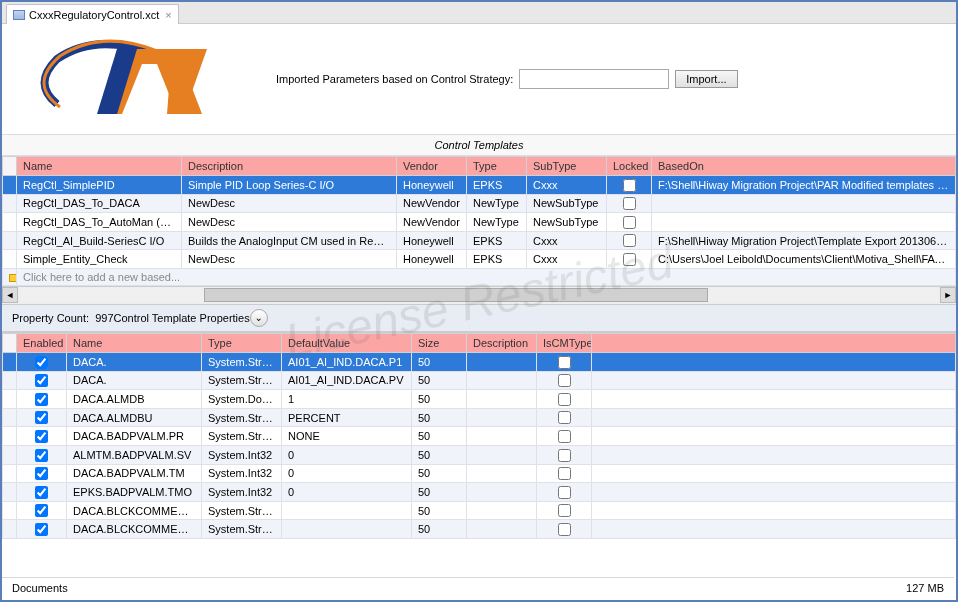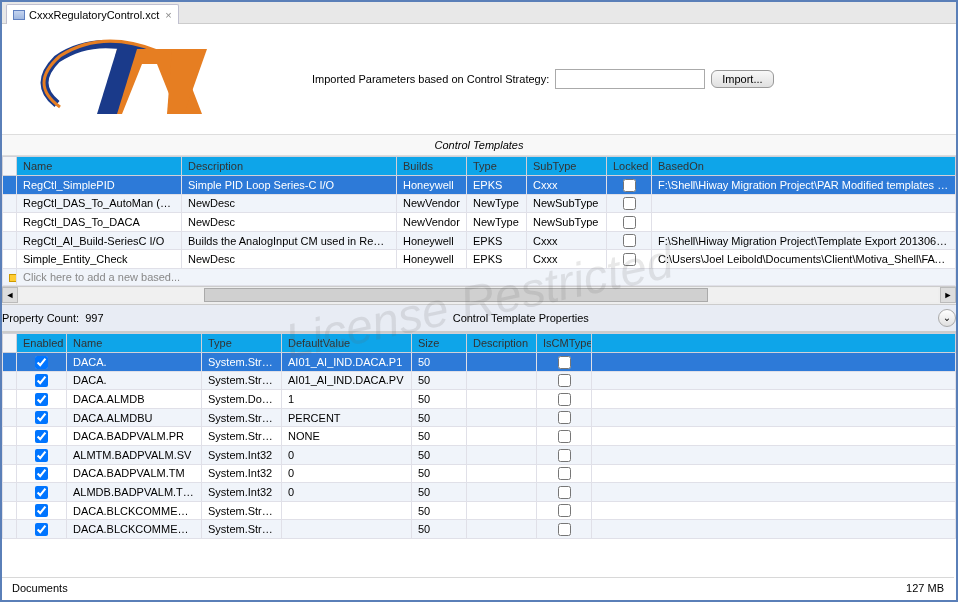--- a/index.html
+++ b/index.html
@@ -2,41 +2,41 @@
 <html><head>
 <meta charset="utf-8">
 <style>
 * { box-sizing: border-box; margin: 0; padding: 0; }
 body { font-family: "Segoe UI", Tahoma, sans-serif; font-size: 11px; background: #fff; width: 958px; height: 602px; overflow: hidden; border: 2px solid #5a7fb8; position: relative; }
 .watermark { position: absolute; top: 50%; left: 50%; transform: translate(-50%, -50%) rotate(-12deg); font-size: 48px; color: rgba(100,100,100,0.15); pointer-events: none; z-index: 1000; font-style: italic; white-space: nowrap; }
 .tab-bar { background: #e8e8e8; border-bottom: 1px solid #ccc; padding: 2px 16px 0 4px; height: 22px; }
 .tab { display: inline-flex; align-items: center; background: #fff; border: 1px solid #c0c0d0; border-bottom: none; padding: 2px 6px; font-size: 11px; height: 20px; border-radius: 2px 2px 0 0; }
 .tab-icon { width: 12px; height: 10px; background: linear-gradient(#c4d4f0,#a0b8e0); border: 1px solid #6080c0; margin-right: 4px; }
 .tab-close { margin-left: 6px; color: #888; cursor: pointer; font-size: 11px; }
-.header-area { padding: 10px 20px; display: flex; align-items: center; gap: 60px; }
+.header-area { padding: 10px 20px; display: flex; align-items: center; gap: 24px; }
 .logo { width: 230px; height: 90px; position: relative; }
 .logo svg { width: 100%; height: 100%; }
 .import-row { display: flex; align-items: center; gap: 6px; }
 .import-row input { border: 1px solid #aaa; padding: 2px 4px; width: 150px; height: 20px; font-size: 11px; }
-.btn { background: linear-gradient(#f8f8f8,#e0e0e0); border: 1px solid #999; padding: 2px 10px; font-size: 11px; cursor: pointer; border-radius: 6px; }
+.btn { background: linear-gradient(#f8f8f8,#e0e0e0); border: 1px solid #999; padding: 2px 10px; font-size: 11px; cursor: pointer; border-radius: 0; }
 .section-title { text-align: center; padding: 4px; font-size: 11px; background: #f8f8f8; border-top: 1px solid #ddd; border-bottom: 1px solid #ddd; font-style: italic; }
 .grid { border-collapse: collapse; width: 100%; font-size: 11px; table-layout: fixed; }
-.grid th { text-align: left; padding: 3px 6px; background: #0ea5e9; border: 1px solid #d0d0d8; font-weight: normal; color: #333; white-space: nowrap; overflow: hidden; }
+.grid th { text-align: left; padding: 3px 6px; background: #fca5a5; border: 1px solid #d0d0d8; font-weight: normal; color: #333; white-space: nowrap; overflow: hidden; }
 .grid td { padding: 2px 6px; border: 1px solid #e0e0e8; background: #fff; white-space: nowrap; overflow: hidden; text-overflow: ellipsis; }
 .grid tr:nth-child(even) td { background: #f0f4fa; }
 .grid tr.selected td { background: #2d7ad8; color: #fff; }
 .grid tr.addnew td { color: #888; font-style: normal; }
 .addnew-icon { display: inline-block; width: 8px; height: 8px; background: #ffcc33; border: 1px solid #cc9900; margin-right: 4px; vertical-align: middle; }
 .checkbox-cell { text-align: center; }
 .checkbox-cell input { vertical-align: middle; }
 .hscroll { height: 18px; background: #eee; display: flex; align-items: center; border-top: 1px solid #ccc; }
 .hscroll .arrow { width: 16px; height: 16px; background: #ddd; border: 1px solid #bbb; display: flex; align-items: center; justify-content: center; font-size: 9px; cursor: pointer; }
 .hscroll .track { flex: 1; height: 14px; background: #f0f0f0; margin: 0 2px; position: relative; }
 .hscroll .thumb { position: absolute; left: 20%; width: 55%; height: 100%; background: #d0d0d0; border: 1px solid #aaa; }
-.mid-bar { background: #e8ecf4; border-top: 1px solid #ccc; border-bottom: 1px solid #ccc; padding: 4px 0; display: flex; justify-content: space-between; align-items: center; }
+.mid-bar { background: #e8ecf4; border-top: 1px solid #ccc; border-bottom: 1px solid #ccc; padding: 4px 10px; display: flex; align-items: center; }
 .expand-btn { width: 18px; height: 18px; border: 1px solid #aaa; border-radius: 50%; background: linear-gradient(#fff,#e0e0e0); display: flex; align-items: center; justify-content: center; font-size: 10px; cursor: pointer; }
 .props-grid-wrap { height: 222px; overflow-y: auto; overflow-x: hidden; border-top: 1px solid #ccc; }
 .row-handle { width: 14px; background: #f0f0f4; border-right: 1px solid #ddd; }
 .grid th.row-handle-h { width: 14px; background: #f5f5f8; }
 .footer { position: absolute; bottom: 2px; left: 0; right: 2px; background: #fff; border-top: 1px solid #d8d8d8; padding: 4px 10px; display: flex; justify-content: space-between; font-size: 11px; }
 .templates-wrap { overflow: hidden; }
 </style>
 </head>
 <body>
 
@@ -79,51 +79,51 @@
         <col style="width:60px">
         <col style="width:80px">
         <col style="width:45px">
         <col>
       </colgroup>
   <thead>
         <tr id="templates-header">
           <th class="row-handle-h"></th>
           <th>Name</th>
           <th>Description</th>
-          <th>Builds</th>
+          <th>Vendor</th>
           <th>Type</th>
           <th>SubType</th>
           <th>Locked</th>
           <th>BasedOn</th>
         </tr>
       </thead>
   <tbody id="templates-body">
         <tr class="selected">
           <td class="row-handle"></td>
           <td>RegCtl_SimplePID</td>
           <td>Simple PID Loop Series-C I/O</td>
           <td>Honeywell</td>
           <td>EPKS</td>
           <td>Cxxx</td>
           <td class="checkbox-cell"><input type="checkbox" style=""></td>
           <td>F:\Shell\Hiway Migration Project\PAR Modified templates 11 Apr 13\Export\CA0</td>
         </tr>
         <tr>
           <td class="row-handle"></td>
-          <td>RegCtl_DAS_To_AutoMan (HIC)</td>
+          <td>RegCtl_DAS_To_DACA</td>
           <td>NewDesc</td>
           <td>NewVendor</td>
           <td>NewType</td>
           <td>NewSubType</td>
           <td class="checkbox-cell"><input type="checkbox" style=""></td>
           <td></td>
         </tr>
         <tr>
           <td class="row-handle"></td>
-          <td>RegCtl_DAS_To_DACA</td>
+          <td>RegCtl_DAS_To_AutoMan (HIC)</td>
           <td>NewDesc</td>
           <td>NewVendor</td>
           <td>NewType</td>
           <td>NewSubType</td>
           <td class="checkbox-cell"><input type="checkbox" style=""></td>
           <td></td>
         </tr>
         <tr>
           <td class="row-handle"></td>
           <td>RegCtl_AI_Build-SeriesC I/O</td>
@@ -265,21 +265,21 @@
           <td>System.Int32</td>
           <td>0</td>
           <td>50</td>
           <td></td>
           <td class="checkbox-cell"><input type="checkbox" style=""></td>
           <td></td>
         </tr>
         <tr>
           <td class="row-handle"></td>
           <td class="checkbox-cell"><input type="checkbox" checked="" style=""></td>
-          <td>ALMDB.BADPVALM.TMO</td>
+          <td>EPKS.BADPVALM.TMO</td>
           <td>System.Int32</td>
           <td>0</td>
           <td>50</td>
           <td></td>
           <td class="checkbox-cell"><input type="checkbox" style=""></td>
           <td></td>
         </tr>
         <tr>
           <td class="row-handle"></td>
           <td class="checkbox-cell"><input type="checkbox" checked="" style=""></td>

